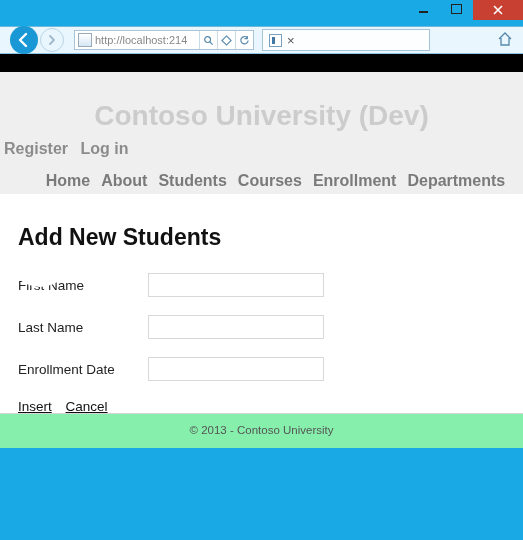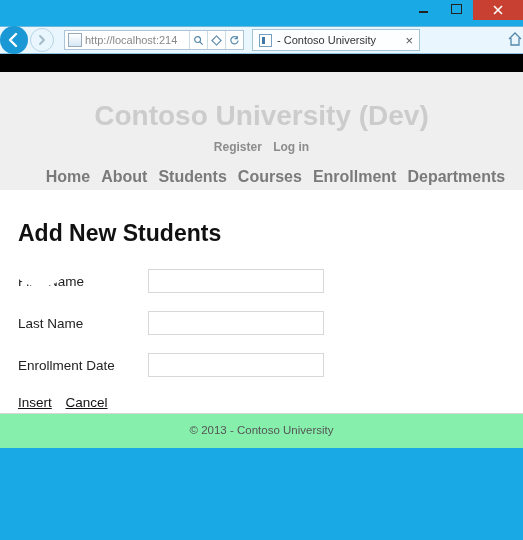--- a/index.html
+++ b/index.html
@@ -43,21 +43,21 @@
     height: 20px;
   }
   .win-btn.close svg { width: 10px; height: 10px; }
   .toolbar {
     height: 28px;
     background: #e9f6fe;
     border-top: 1px solid #6fb7d9;
     border-bottom: 1px solid #8cc6e2;
     display: flex;
     align-items: center;
-    padding: 0 0;
+    padding: 0 10px;
     gap: 2px;
   }
   .nav-back {
     width: 28px; height: 28px;
     border-radius: 50%;
     background: #1a98d5;
     display: flex; align-items: center; justify-content: center;
     margin-right:0;
   }
   .nav-back svg { width: 16px; height: 16px; }
@@ -123,22 +123,21 @@
   }
   .site-title {
     text-align: center;
     font-size: 28px;
     font-weight: 600;
     color: #cccccc;
     padding: 28px 0 8px 0;
     letter-spacing: 0px;
   }
   .auth-links {
-    text-align: center;
-    font-size: 12px;
+    font-size: 16px;
     font-weight: 600;
     color: #8c8c8c;
     margin-bottom: 14px;
   }
   .auth-links span { margin: 0 4px; }
   .nav {
     display: flex;
     justify-content: center;
     gap: 11px;
     font-size: 16px;
@@ -241,21 +240,20 @@
       </div>
       <div class="addr-btn">
         <svg viewBox="0 0 12 12">
             <path d="M9 3 A4 4 0 1 0 10 6" stroke="#5588aa" stroke-width="1.3" fill="none"></path>
             <path d="M9 1 L9 4 L6 4" stroke="#5588aa" stroke-width="1.3" fill="none"></path>
           </svg>
       </div>
     </div>
     <div class="tab">
       <div class="tab-icon"></div>
-      <div class="tab-title"> - Contoso University</div>
       <div class="tab-close">×</div>
     </div>
     <div class="rt-icons">
       <div>
         <svg viewBox="0 0 16 16">
             <path d="M2 8 L8 2 L14 8 M4 7 V14 H12 V7" stroke="#5588aa" stroke-width="1.3" fill="none"></path>
           </svg>
       </div>
     </div>
   </div>

